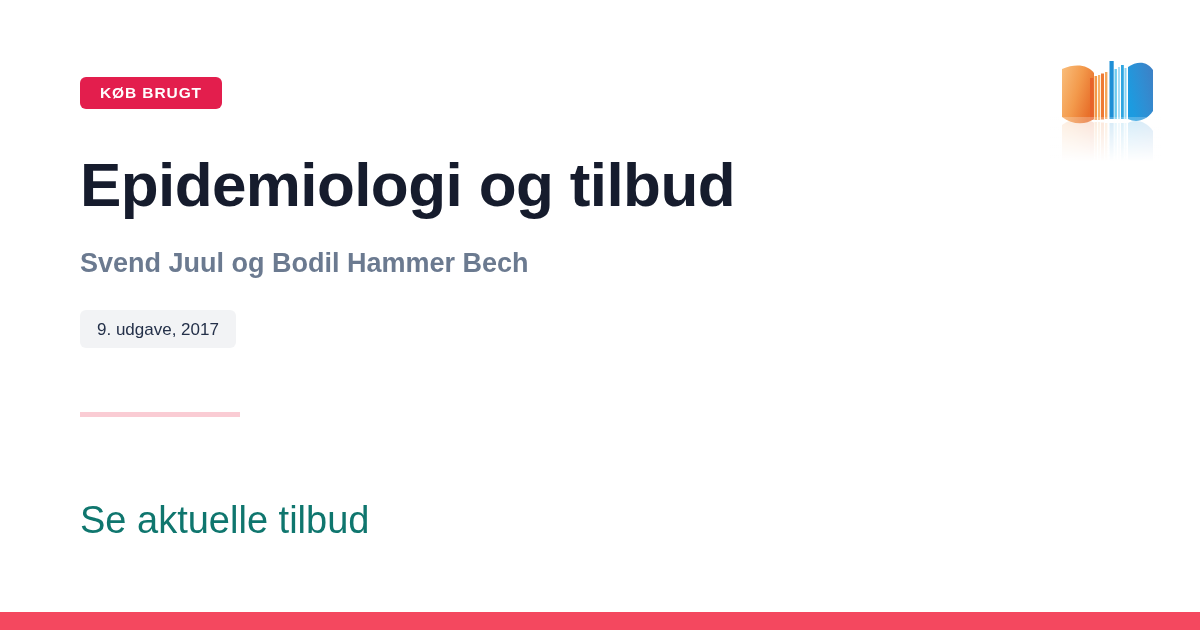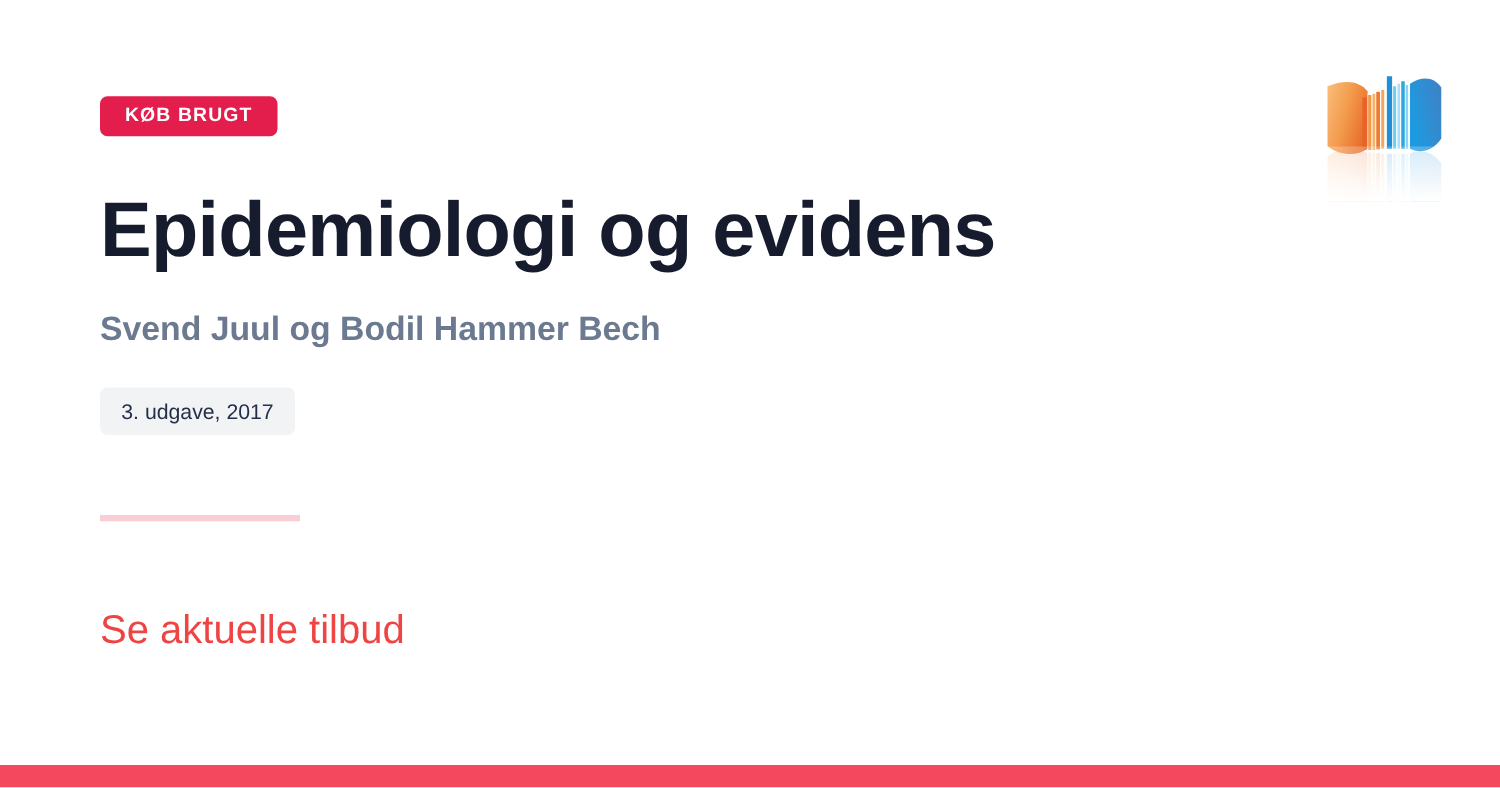--- a/index.html
+++ b/index.html
@@ -113,27 +113,27 @@
     left: 0;
     width: 160px;
     height: 5px;
     background: #FACCD4;
     border: 0;
     margin: 0;
   }
 
   .cta {
     position: absolute;
-    top: 484px;
-    left: 0;
-    margin: 0;
-    font-size: 32px;
+    top: 498px;
+    left: 0;
+    margin: 0;
+    font-size: 38px;
     font-weight: normal;
     line-height: 1.2;
-    color: #ef4444;
+    color: #0f766e;
     white-space: nowrap;
   }
 
   
   .bottom-bar {
     position: absolute;
     left: 0;
     right: 0;
     bottom: 0;
     height: 18px;
@@ -196,25 +196,25 @@
         </g>
         <rect x="0" y="72" width="112" height="44" fill="url(#gFadeDown)"></rect>
       </g>
     </svg>
   </div>
 
   <div class="content">
 
     <span class="badge">KØB BRUGT</span>
 
-    <h1 class="title">Epidemiologi og evidens</h1>
+    <h1 class="title">Epidemiologi og tilbud</h1>
 
     <p class="subtitle">Svend Juul og Bodil Hammer Bech</p>
 
-    <span class="edition-chip">3. udgave, 2017</span>
+    <span class="edition-chip">9. udgave, 2017</span>
 
     <hr class="divider">
 
     <p class="cta">Se aktuelle tilbud</p>
 
   </div>
 
   <div class="bottom-bar"></div>
 
 </div>

